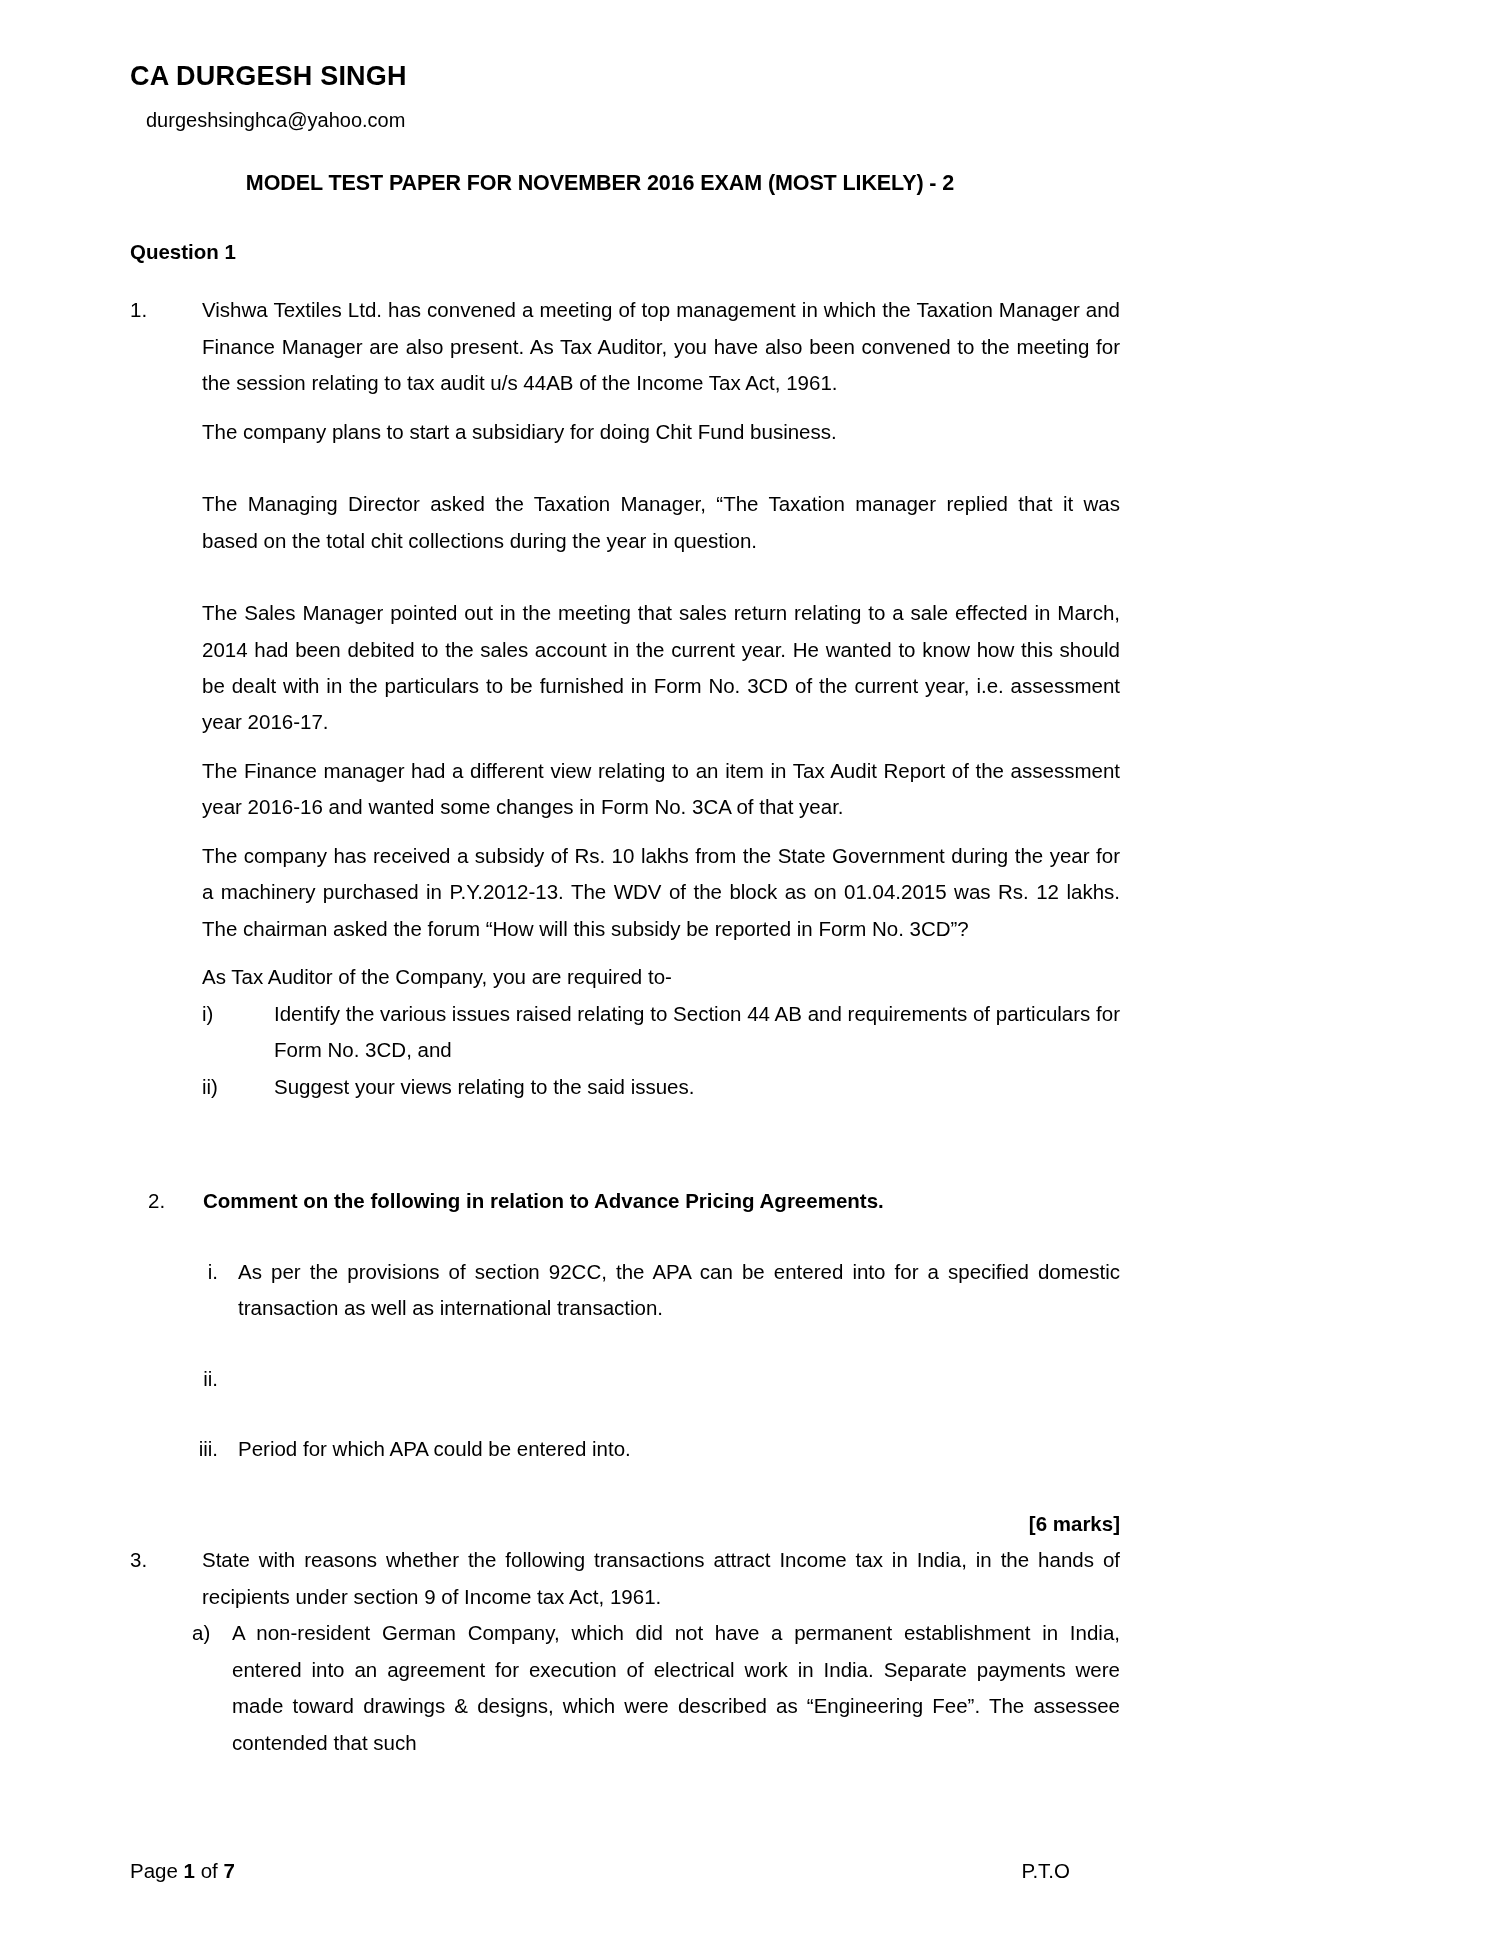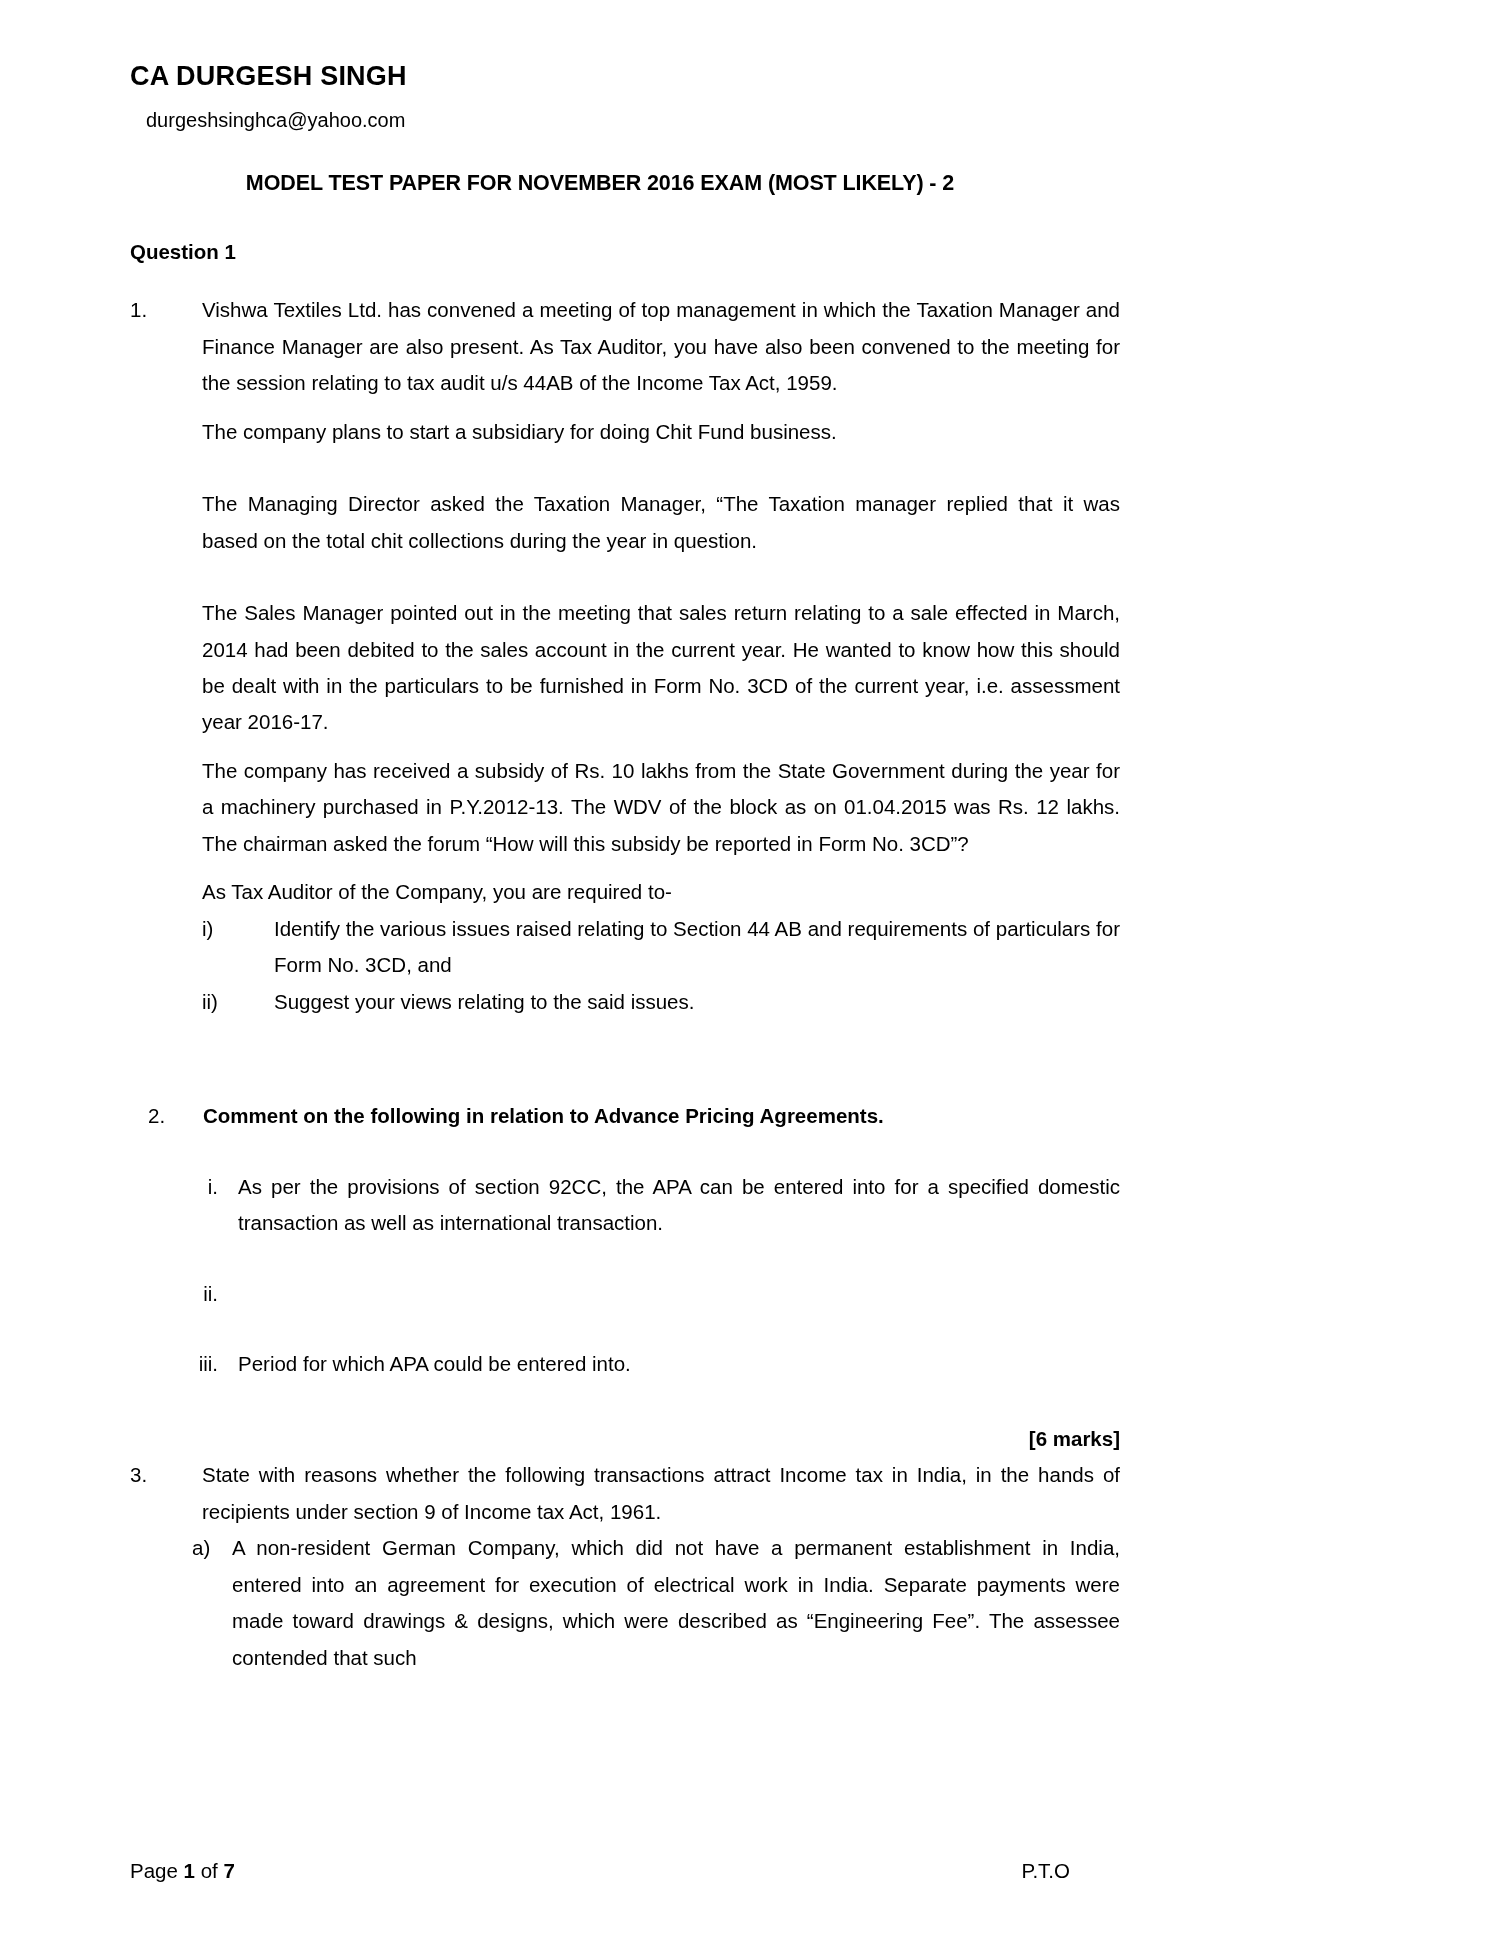--- a/index.html
+++ b/index.html
@@ -177,24 +177,25 @@
 
   <div class="doc-title">MODEL TEST PAPER FOR NOVEMBER 2016 EXAM (MOST LIKELY) - 2</div>
 
   <div class="doc-body">
 
     <div class="question-heading">Question 1</div>
 
     <div class="num-block">
       <div class="marker marker-q1">1.</div>
       <div class="content">
-        <p class="para">Vishwa Textiles Ltd. has convened a meeting of top management in which the Taxation Manager and Finance Manager are also present. As Tax Auditor, you have also been convened to the meeting for the session relating to tax audit u/s 44AB of the Income Tax Act, 1959.</p>
+        <p class="para">Vishwa Textiles Ltd. has convened a meeting of top management in which the Taxation Manager and Finance Manager are also present. As Tax Auditor, you have also been convened to the meeting for the session relating to tax audit u/s 44AB of the Income Tax Act, 1961.</p>
         <p class="para nogap last-line">The company plans to start a subsidiary for doing Chit Fund business.</p>
         <p class="para gap">The Managing Director asked the Taxation Manager, “The Taxation manager replied that it was based on the total chit collections during the year in question.</p>
         <p class="para gap">The Sales Manager pointed out in the meeting that sales return relating to a sale effected in March, 2014 had been debited to the sales account in the current year. He wanted to know how this should be dealt with in the particulars to be furnished in Form No. 3CD of the current year, i.e. assessment year 2016-17.</p>
+        <p class="para nogap">The Finance manager had a different view relating to an item in Tax Audit Report of the assessment year 2016-16 and wanted some changes in Form No. 3CA of that year.</p>
         <p class="para nogap">The company has received a subsidy of Rs. 10 lakhs from the State Government during the year for a machinery purchased in P.Y.2012-13. The WDV of the block as on 01.04.2015 was Rs. 12 lakhs. The chairman asked the forum “How will this subsidy be reported in Form No. 3CD”?</p>
         <p class="para nogap last-line">As Tax Auditor of the Company, you are required to-</p>
 
         <div class="sub-list">
           <div class="sub-item">
             <div class="sub-marker">i)</div>
             <div class="sub-text">Identify the various issues raised relating to Section 44 AB and requirements of particulars for Form No. 3CD, and</div>
           </div>
           <div class="sub-item">
             <div class="sub-marker">ii)</div>

